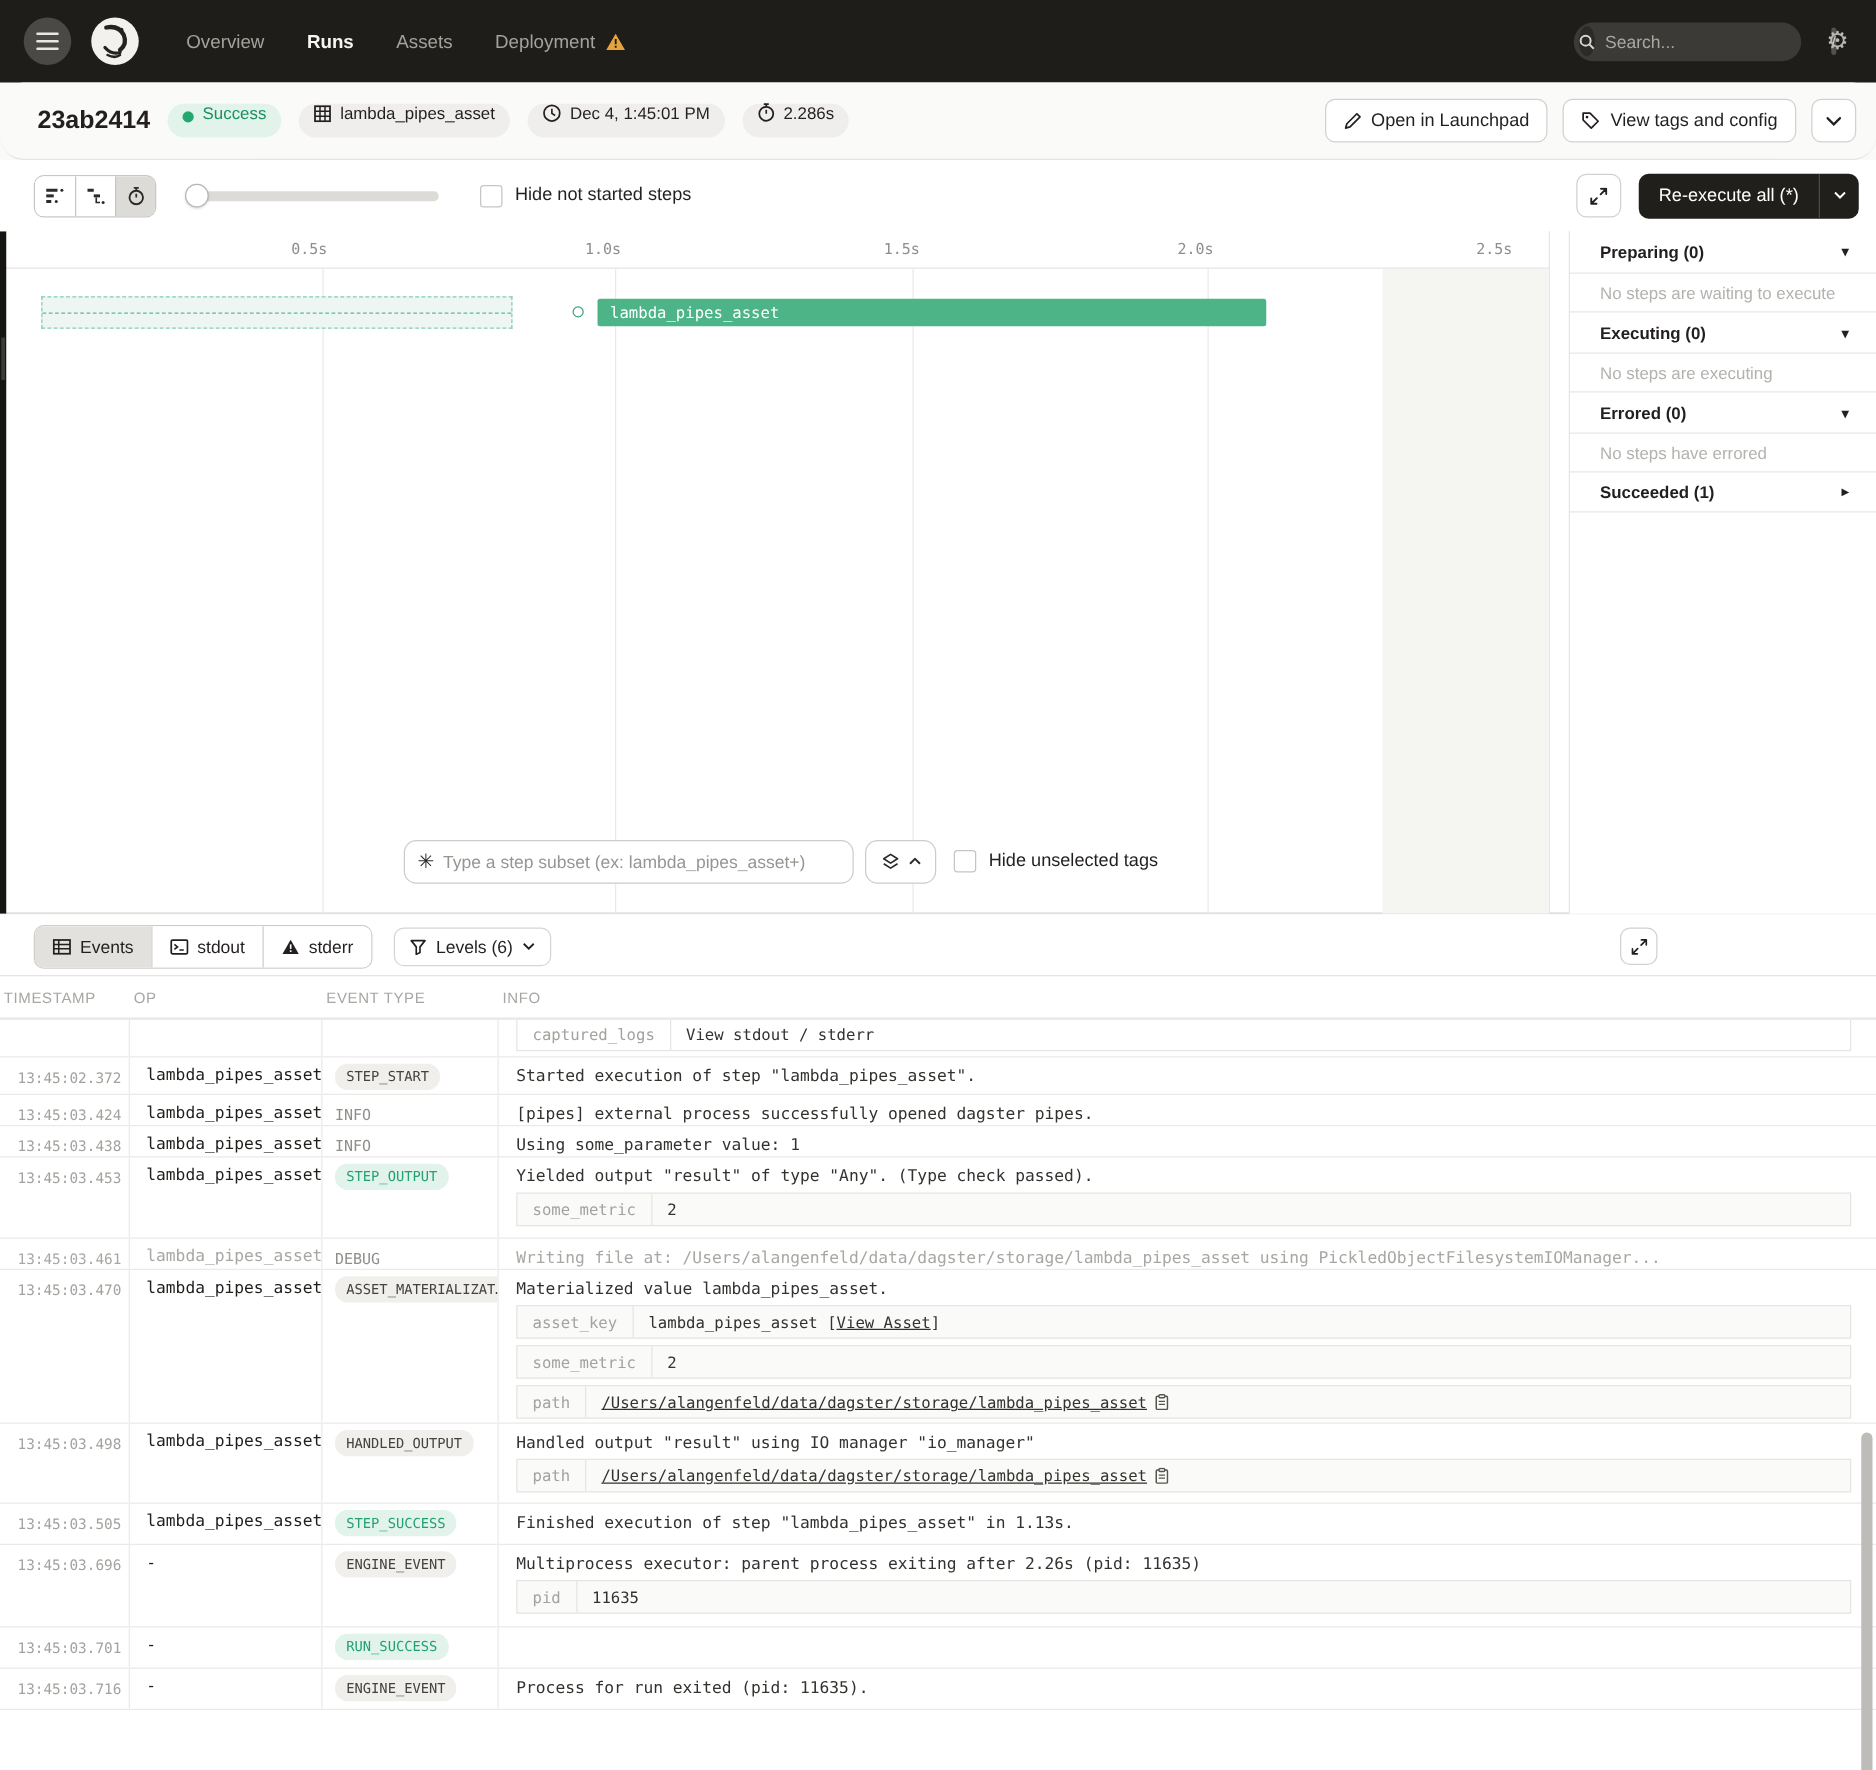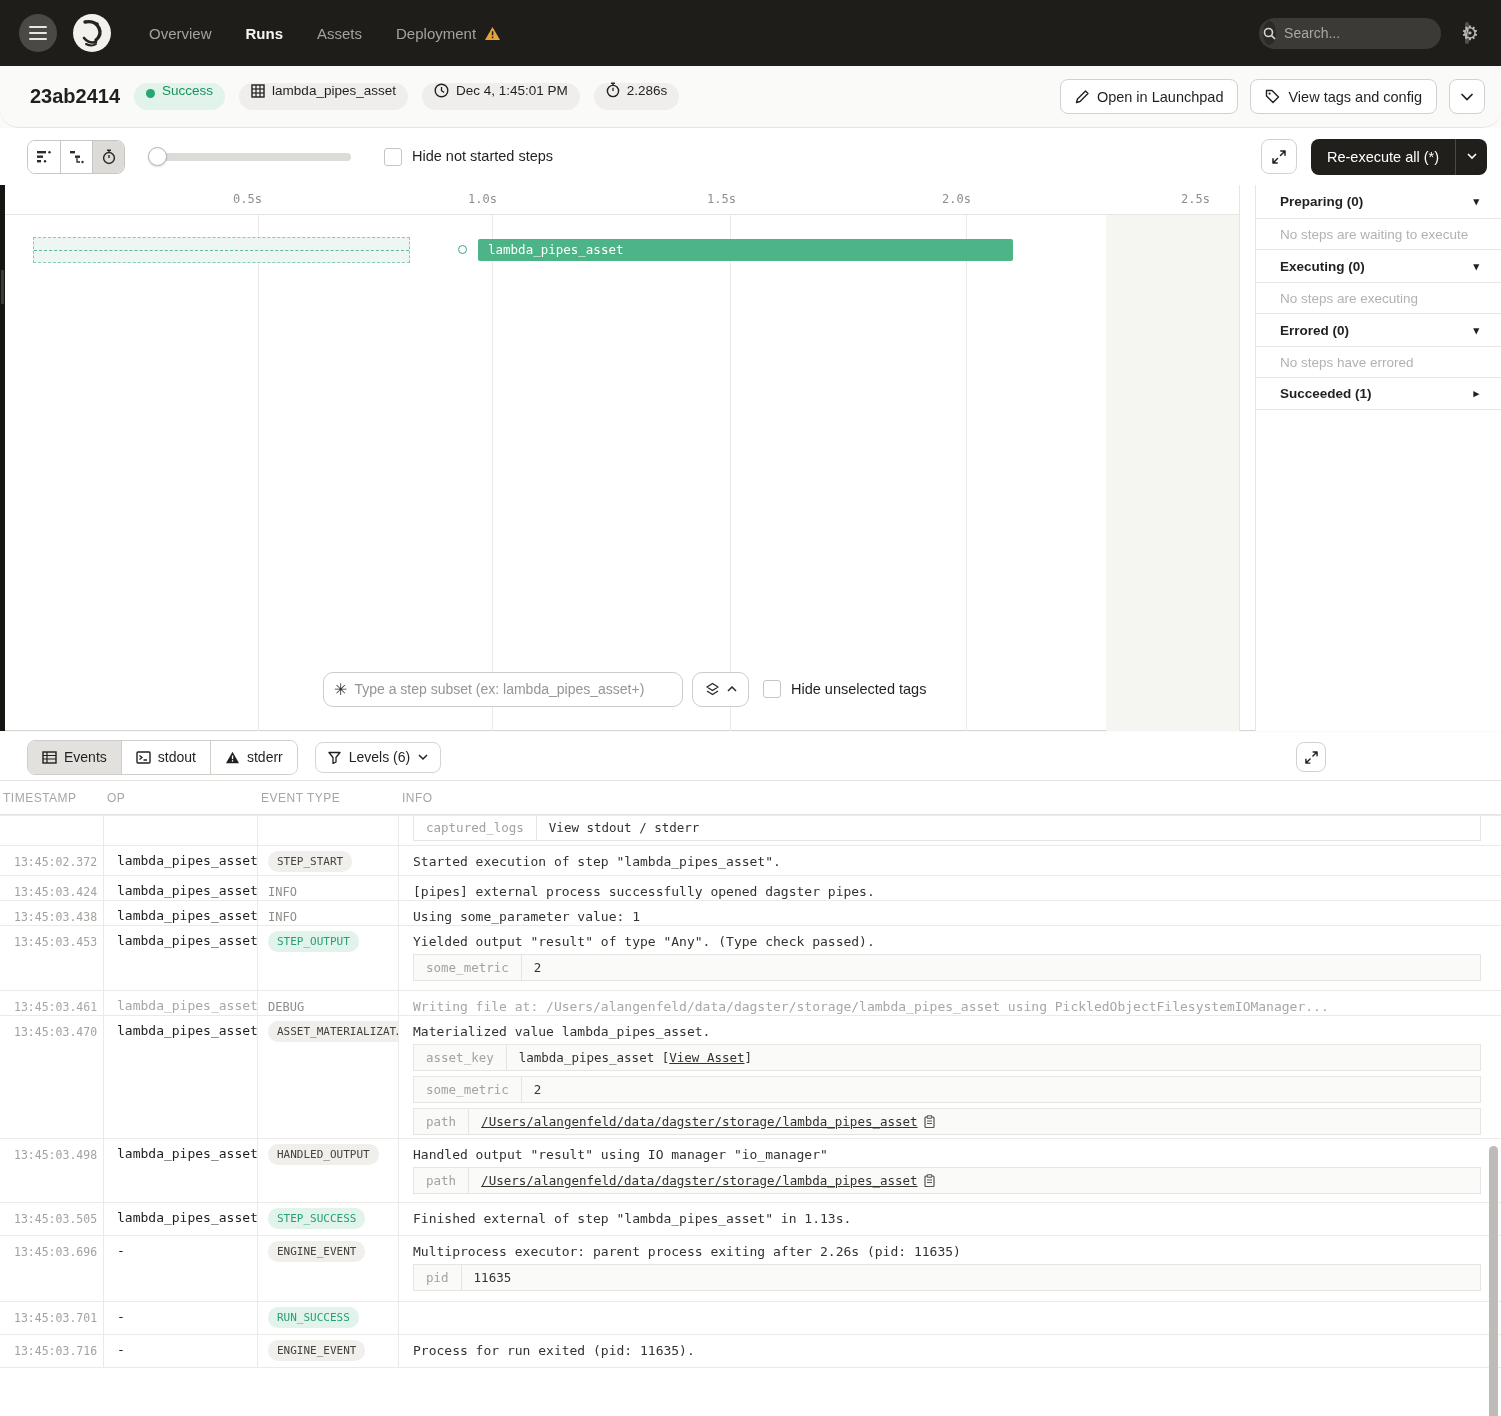--- a/index.html
+++ b/index.html
@@ -523,21 +523,21 @@
                     </svg></span></div>
               </div>
             </div>
           </div>
         </div>
         <div class="log-row" style="height: 33px;">
           <div class="cell col-ts mono">13:45:03.505</div>
           <div class="cell col-op mono">lambda_pipes_asset</div>
           <div class="cell col-type"><span class="type-badge mono green">STEP_SUCCESS</span></div>
           <div class="cell col-info mono">
-            <div class="msg">Finished external of step "lambda_pipes_asset" in 1.13s.</div>
+            <div class="msg">Finished execution of step "lambda_pipes_asset" in 1.13s.</div>
           </div>
         </div>
         <div class="log-row" style="height: 66px;">
           <div class="cell col-ts mono">13:45:03.696</div>
           <div class="cell col-op mono">-</div>
           <div class="cell col-type"><span class="type-badge mono gray">ENGINE_EVENT</span></div>
           <div class="cell col-info mono">
             <div class="msg">Multiprocess executor: parent process exiting after 2.26s (pid: 11635)</div>
             <div class="meta-table mono">
               <div class="meta-row">

